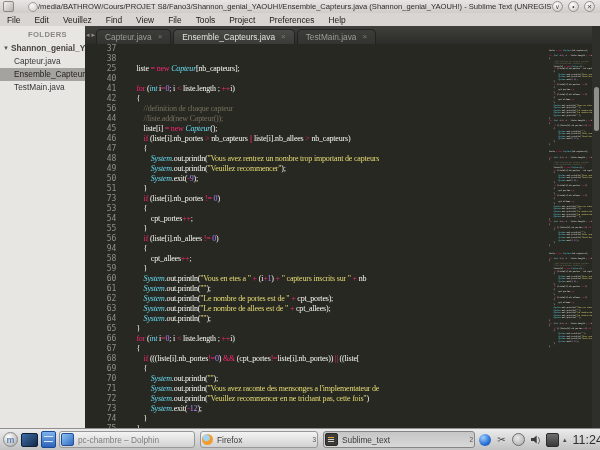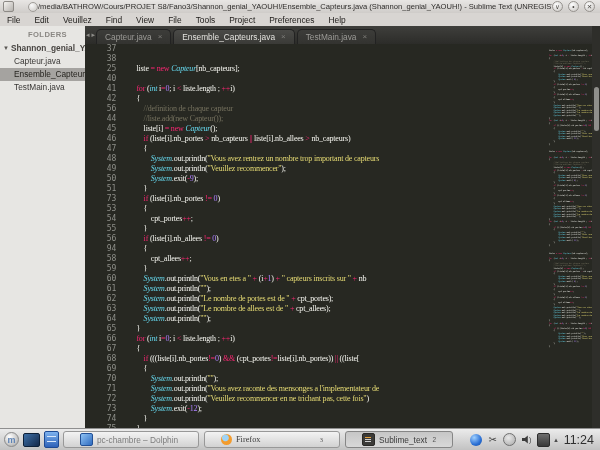--- a/index.html
+++ b/index.html
@@ -53,21 +53,21 @@
   #taskbar{position:absolute;top:428px;left:0;width:600px;height:22px;background:linear-gradient(#ebebeb,#c2c2c2);border-top:1px solid #8f8f8f;
     box-sizing:border-box;display:flex;align-items:center;gap:3px;padding:0 3px;}
   .launcher{width:17px;height:17px;display:flex;align-items:center;justify-content:center;}
   .mint-logo{width:15px;height:15px;border-radius:50%;border:1px solid #8a8a8a;background:radial-gradient(circle at 35% 30%,#ffffff,#c4c4c4 65%,#9d9d9d);
     font-size:9px;font-weight:bold;color:#5d82b4;text-align:center;line-height:15px;box-sizing:border-box;}
   .desktop-ico{width:15px;height:12px;border:1px solid #0d2038;border-radius:2px;background:linear-gradient(135deg,#3d6fa6,#14294a);}
   .cabinet-ico{width:13px;height:15px;border:1px solid #1d4a94;border-radius:2px;background:linear-gradient(#7db2ef,#2e62b8);position:relative;}
   .cabinet-ico::before,.cabinet-ico::after{content:"";position:absolute;left:2px;right:2px;height:1px;background:#d9e8fb;}
   .cabinet-ico::before{top:4px;} .cabinet-ico::after{top:9px;}
   .task{height:17px;border:1px solid #989898;border-radius:3px;background:linear-gradient(#f3f3f3,#d2d2d2);
-    display:flex;align-items:center;gap:4px;padding:0 16px;box-sizing:border-box;font-size:8.3px;color:#3a3a3a;overflow:hidden;}
+    display:flex;align-items:center;gap:4px;padding:0 1px;box-sizing:border-box;font-size:8.3px;color:#3a3a3a;overflow:hidden;}
   .task.active{background:linear-gradient(#c6c6c6,#d8d8d8);border-color:#868686;}
   .task .tlabel{white-space:nowrap;overflow:hidden;flex:1;}
   .task .muted{color:#7d7d7d;}
   .tbadge{font-size:6.5px;color:#555;}
   .ticon{width:11px;height:11px;flex:0 0 auto;border-radius:2px;}
   .ticon.dolphin{background:linear-gradient(135deg,#8fc3f5,#2f6bbf);border:1px solid #225096;}
   .ticon.firefox{border-radius:50%;background:radial-gradient(circle at 40% 35%,#9fd4f7 0 30%,#f39c2e 40% 75%,#d96b12);}
   .ticon.sublime{background:#3c3b38;border:1px solid #2a2926;position:relative;}
   .ticon.sublime::before{content:"";position:absolute;left:2px;top:3px;width:6px;height:1px;background:#e8a33d;box-shadow:0 2px 0 #cfcfcf,0 4px 0 #cfcfcf;}
   #tray{margin-left:auto;display:flex;align-items:center;gap:4px;}
@@ -204,26 +204,26 @@
         <div class="desktop-ico"></div>
       </div>
     <div class="launcher">
         <div class="cabinet-ico"></div>
       </div>
     <span id="tasks-host" style="display:flex;gap:5px;align-items:center;">
         <span class="task" style="width: 136px;">
           <span class="ticon dolphin"></span>
           <span class="tlabel muted">pc-chambre – Dolphin</span>
         </span>
-        <span class="task" style="width: 136px; font-family: Liberation Serif, serif;">
+        <span class="task" style="width: 118px;">
           <span class="ticon firefox"></span>
           <span class="tlabel">Firefox</span>
           <span class="tbadge">3</span>
         </span>
-        <span class="task active" style="width: 108px;">
+        <span class="task active" style="width: 152px;">
           <span class="ticon sublime"></span>
           <span class="tlabel">Sublime_text</span>
           <span class="tbadge">2</span>
         </span>
       </span>
     <div id="tray">
       <div class="tray-ico">
           <div class="kde-ball"></div>
         </div>
       <div class="tray-ico">

